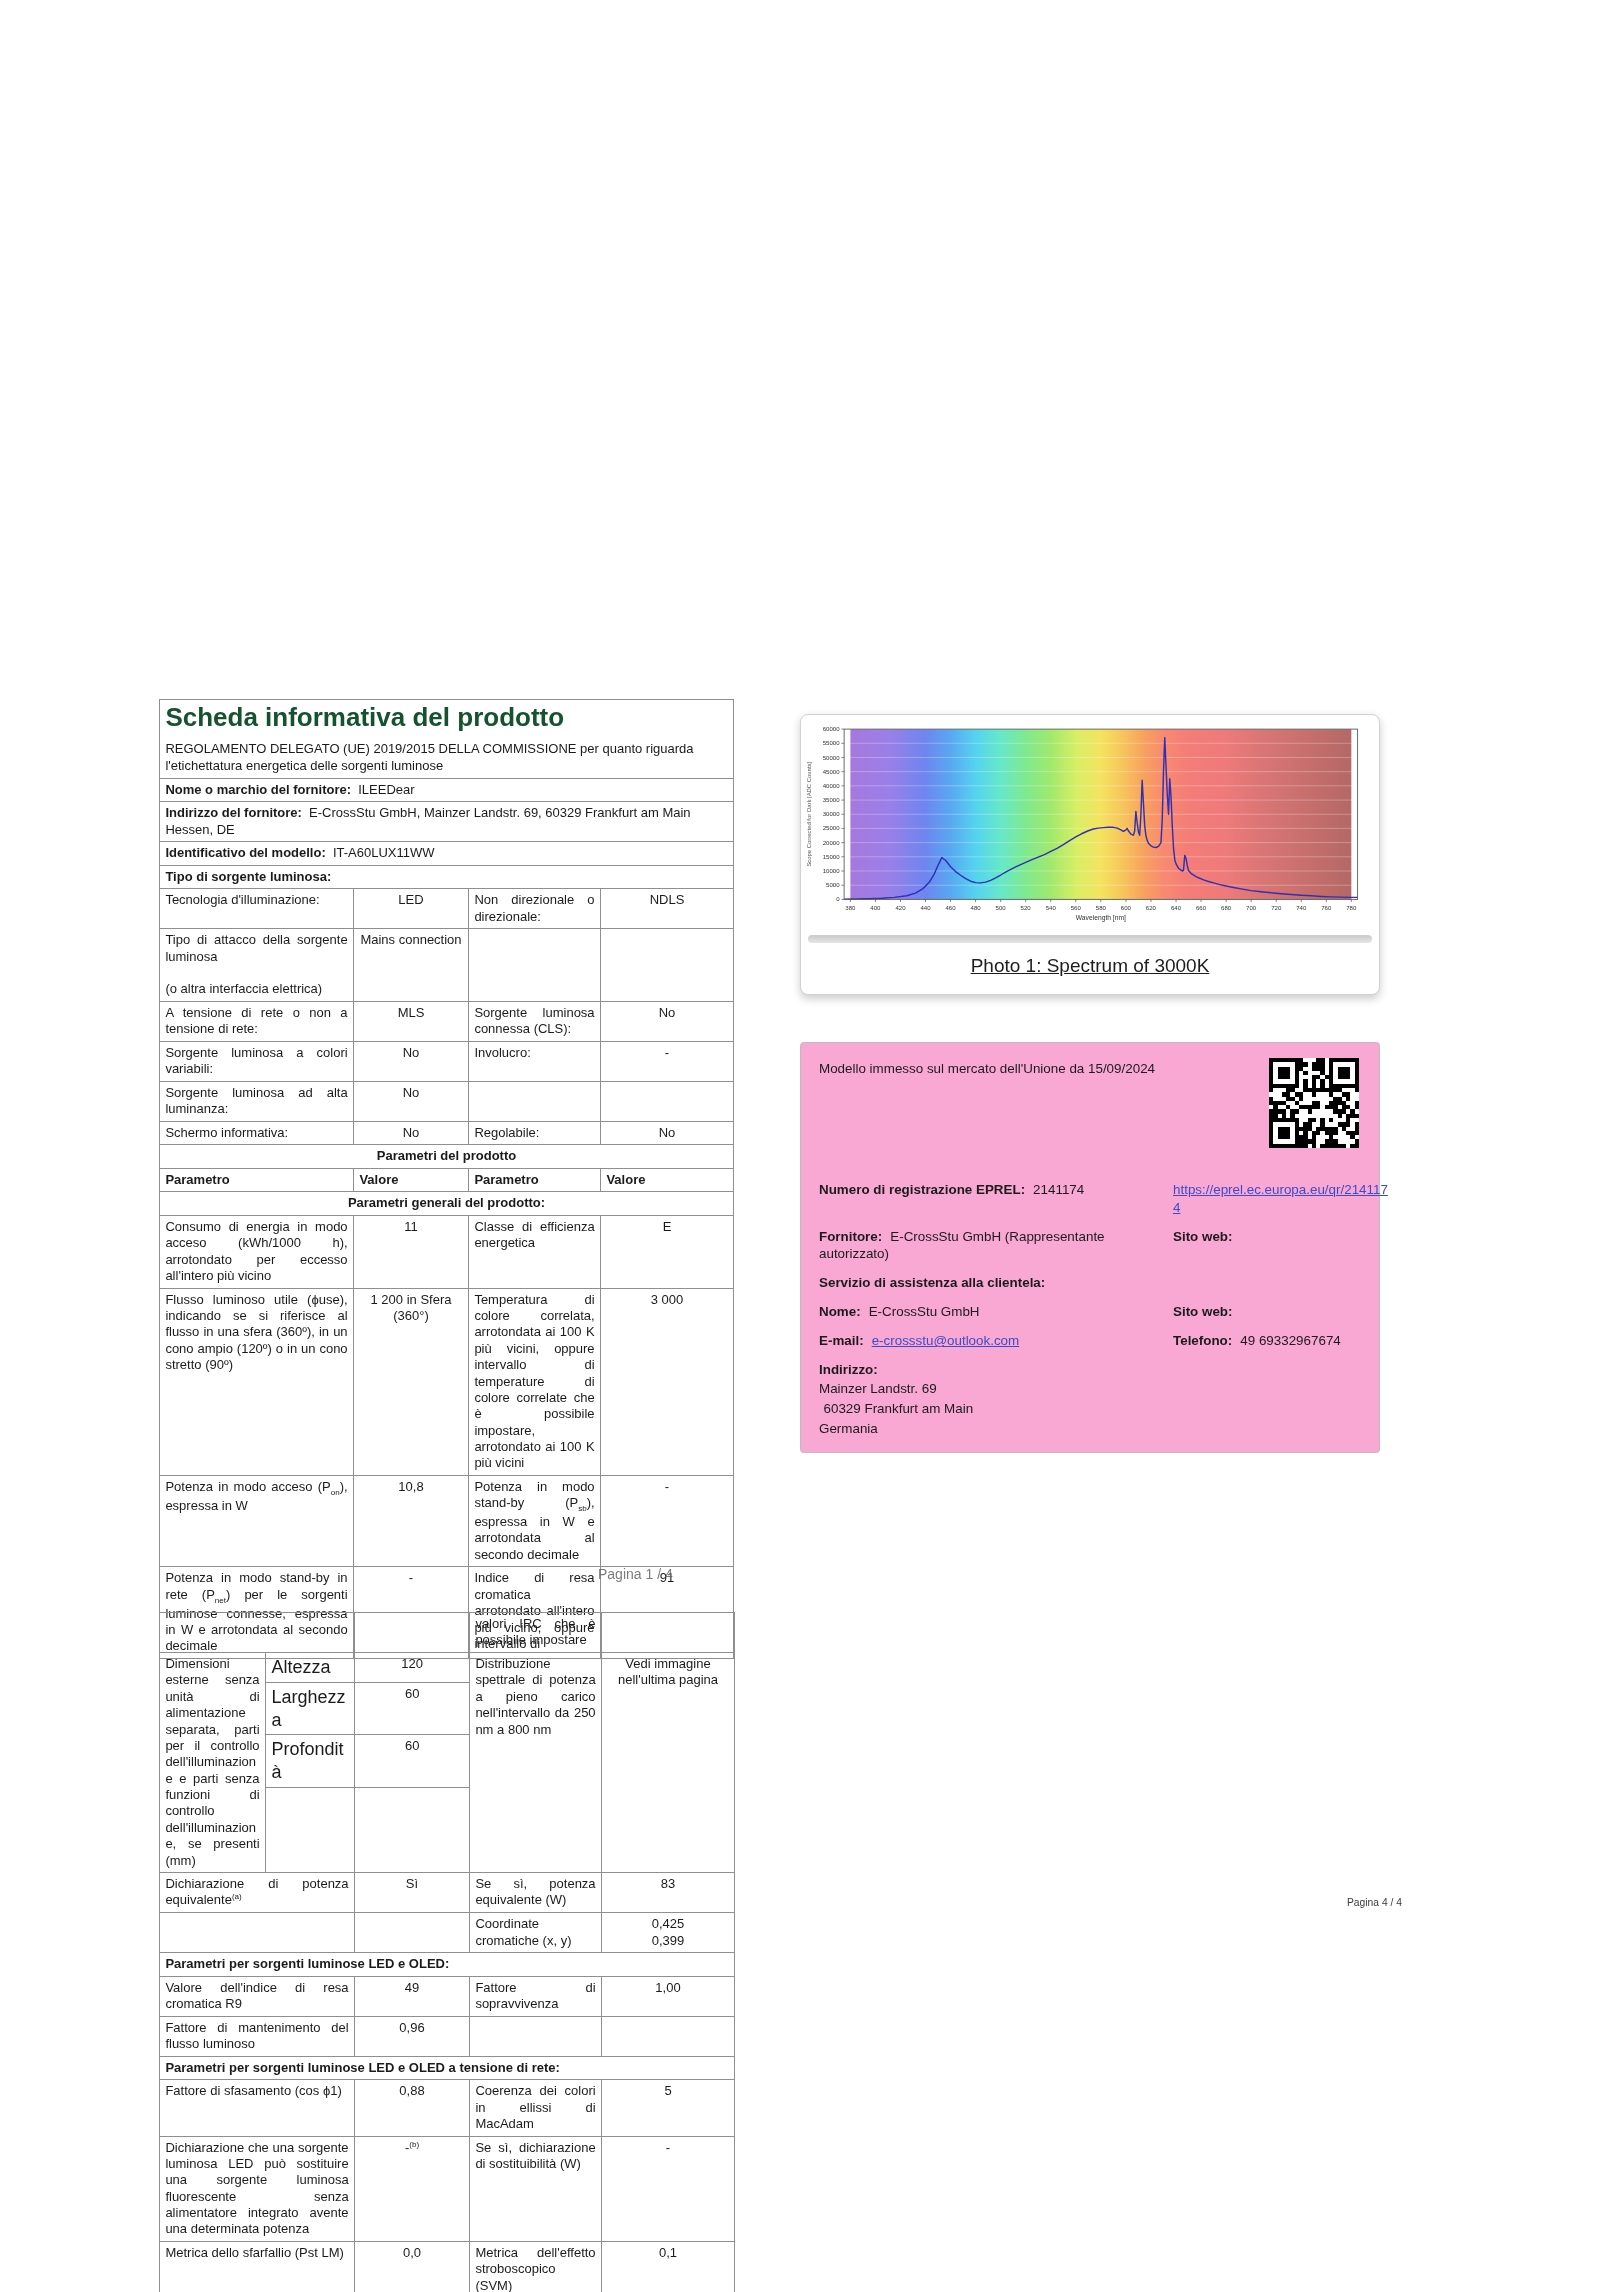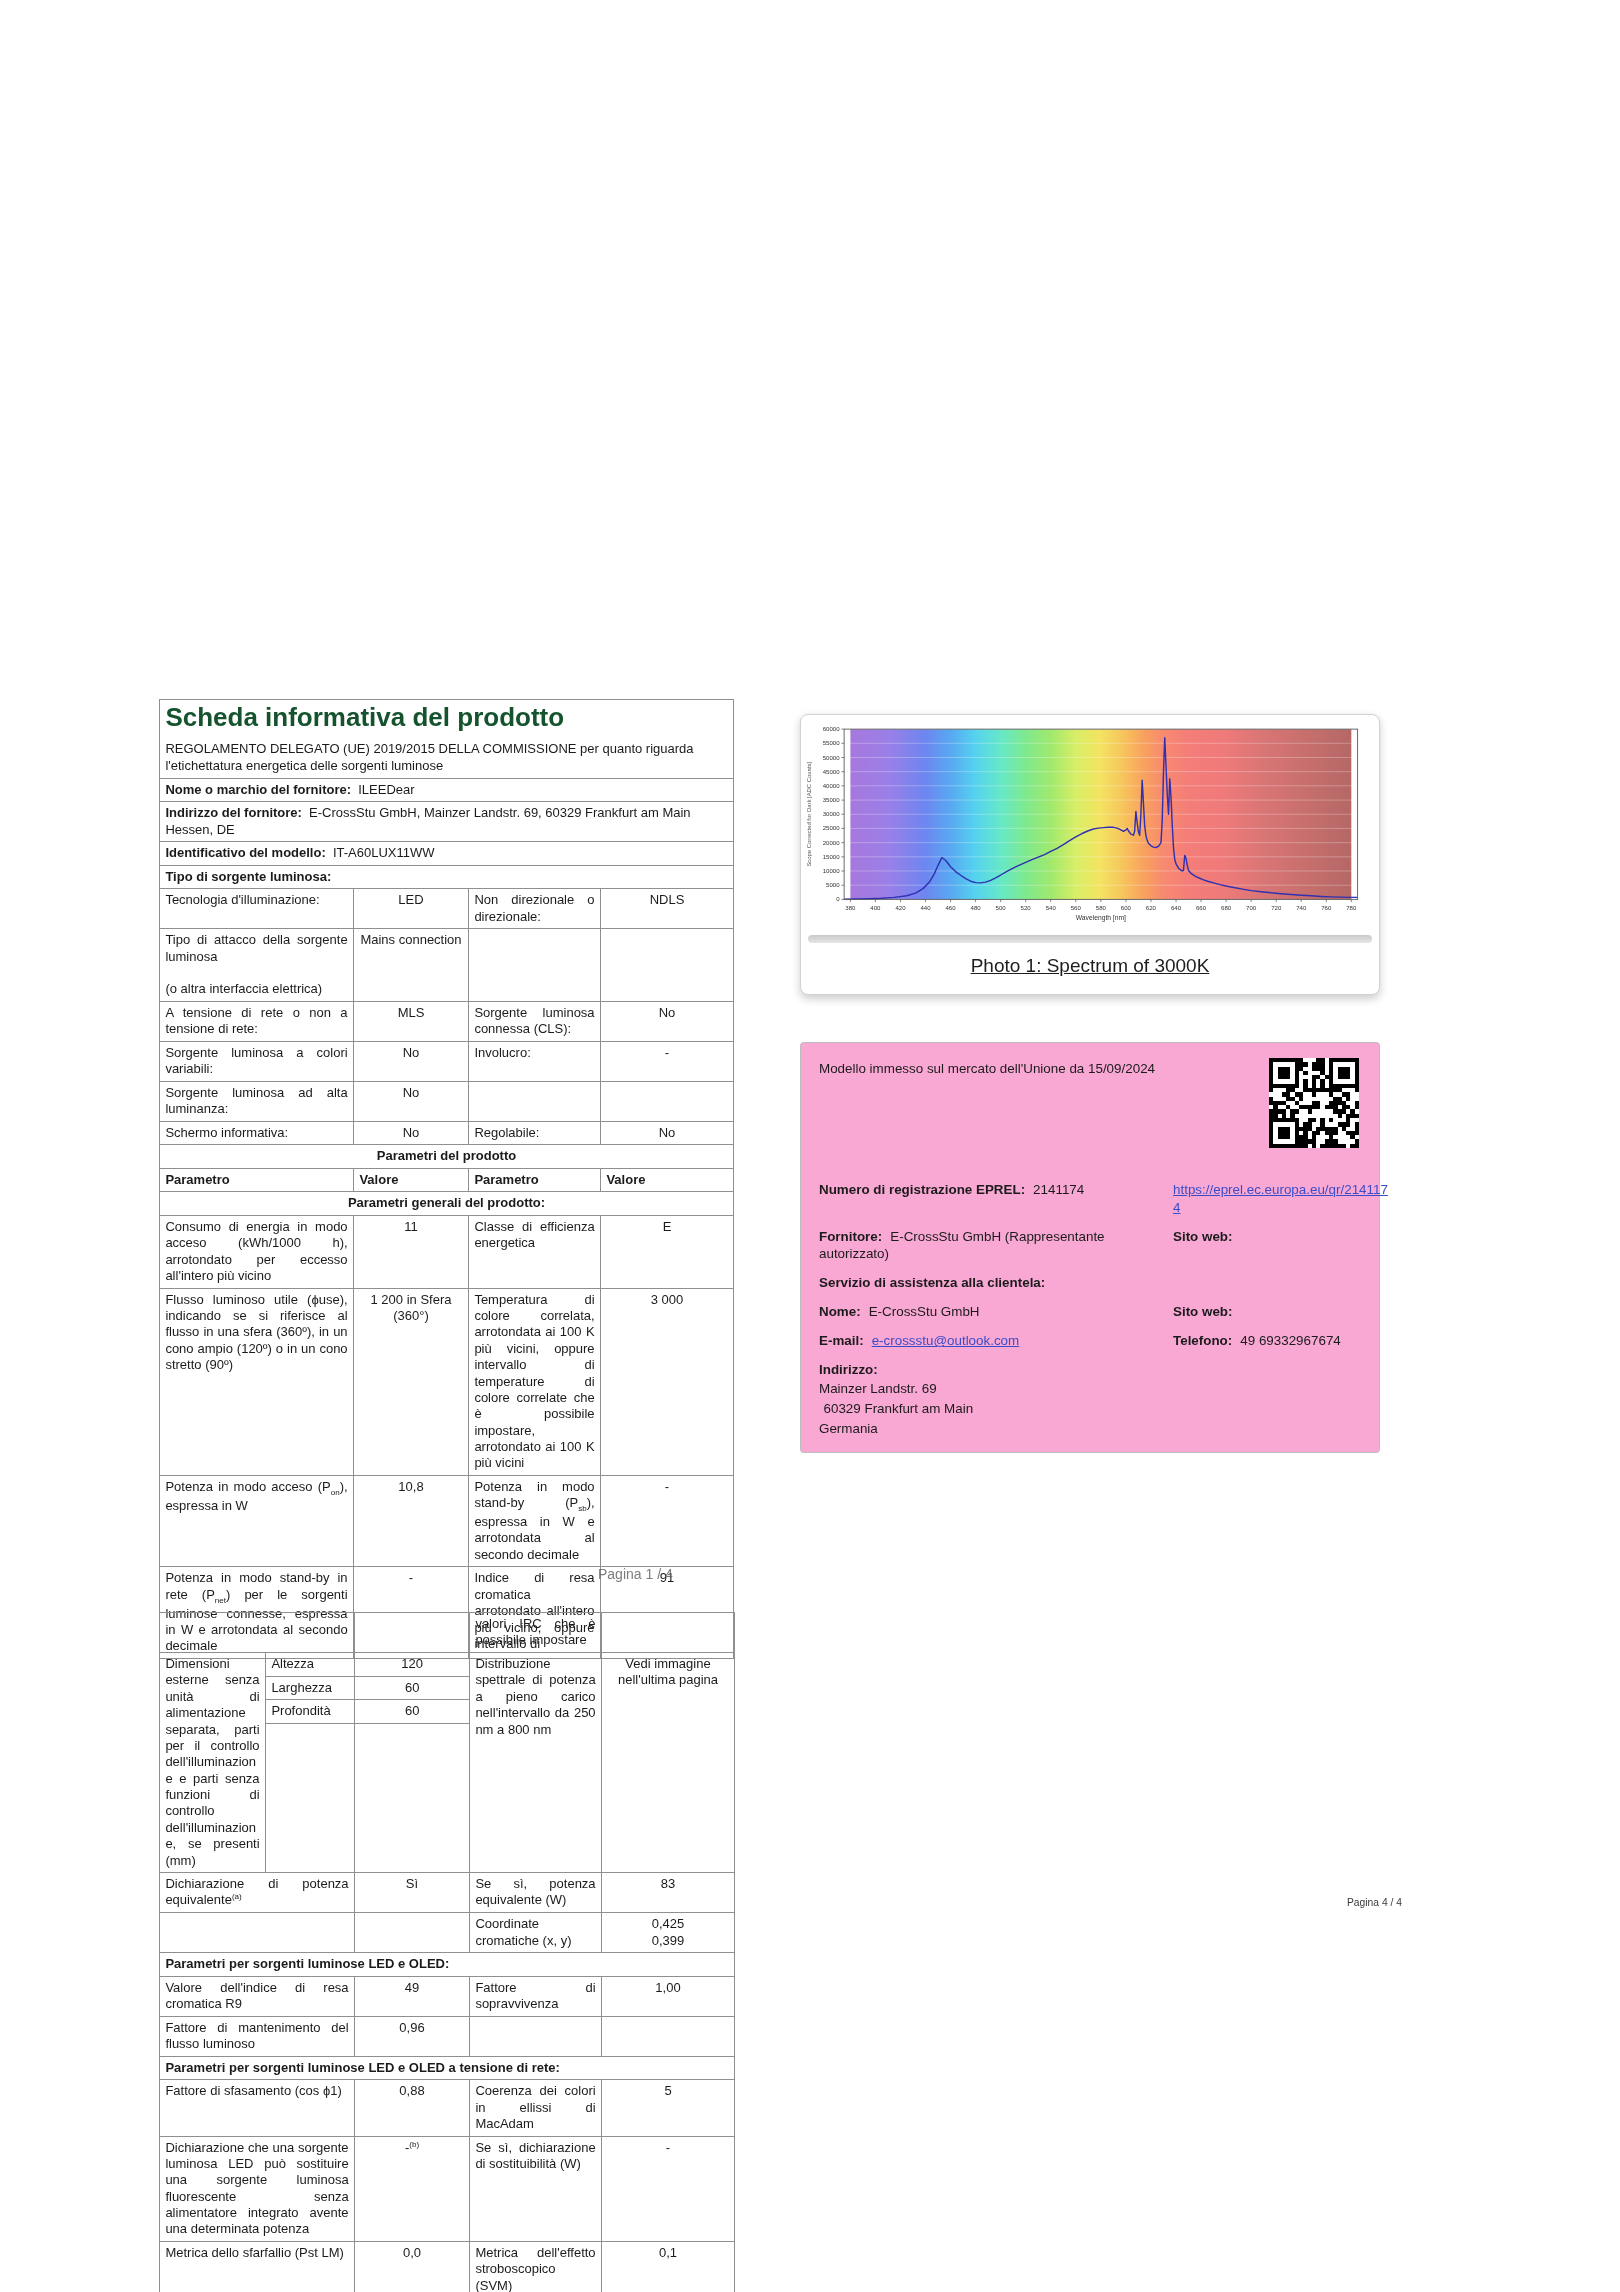--- a/index.html
+++ b/index.html
@@ -17,21 +17,21 @@
   .b{font-weight:bold;}
   td.center{text-align:center;}
   td.nt{border-top:none;}
   .kv-label{font-weight:bold;margin-right:7.2px;}
   td.title-cell{padding:9px 10.7px 10.7px;}
   h1.doc-title{margin:0 0 9px 0;font-size:26px;line-height:1.1;color:#14532d;font-weight:bold;}
   .subtitle{font-size:13px;line-height:1.3;}
   sub{font-size:0.62em;} sup{font-size:0.62em;}
   td.subwrap{padding:0;position:relative;}
   .subgrid{position:absolute;inset:0;display:grid;grid-template-columns:44% 56%;grid-template-rows:auto auto auto 1fr;}
-  .sk{border-right:0.9px solid #8f8f8f;border-bottom:0.9px solid #8f8f8f;padding:3.1px 5.4px;font-size:13px;}
+  .sk{border-right:0.9px solid #8f8f8f;border-bottom:0.9px solid #8f8f8f;padding:3.1px 5.4px;font-size:18px;}
   .sv{border-bottom:0.9px solid #8f8f8f;padding:3.1px 5.4px;font-size:13px;text-align:center;}
   .sk.filler,.sv.filler{border-bottom:none;}
   .break-note{position:absolute;left:598px;top:1566px;font-size:14px;color:#666;filter:blur(0.6px);opacity:.85;}
   .pagina-right{position:absolute;left:1319px;top:1897px;font-size:10.3px;color:#3a3a3a;margin-left:28px;}
 
   
   .photo-card{position:absolute;left:800px;top:714px;width:580px;background:#fff;border:0.9px solid #d2d2d2;border-radius:8px;box-shadow:0 3.6px 9px rgba(0,0,0,0.20);padding:5.4px 0.9px 9px 0.9px;box-sizing:border-box;}
   .photo-card svg{display:block;width:578px;height:210px;}
   .photo-strip{height:8px;margin:4.5px 6.3px 3.6px 6.3px;border-radius:4.5px;background:linear-gradient(#c9c9c9,#e6e6e6);}
   .photo-caption{text-align:center;font-size:19px;font-weight:500;color:#1e1e1e;padding:9px 0 7.2px 0;text-decoration:underline;}

